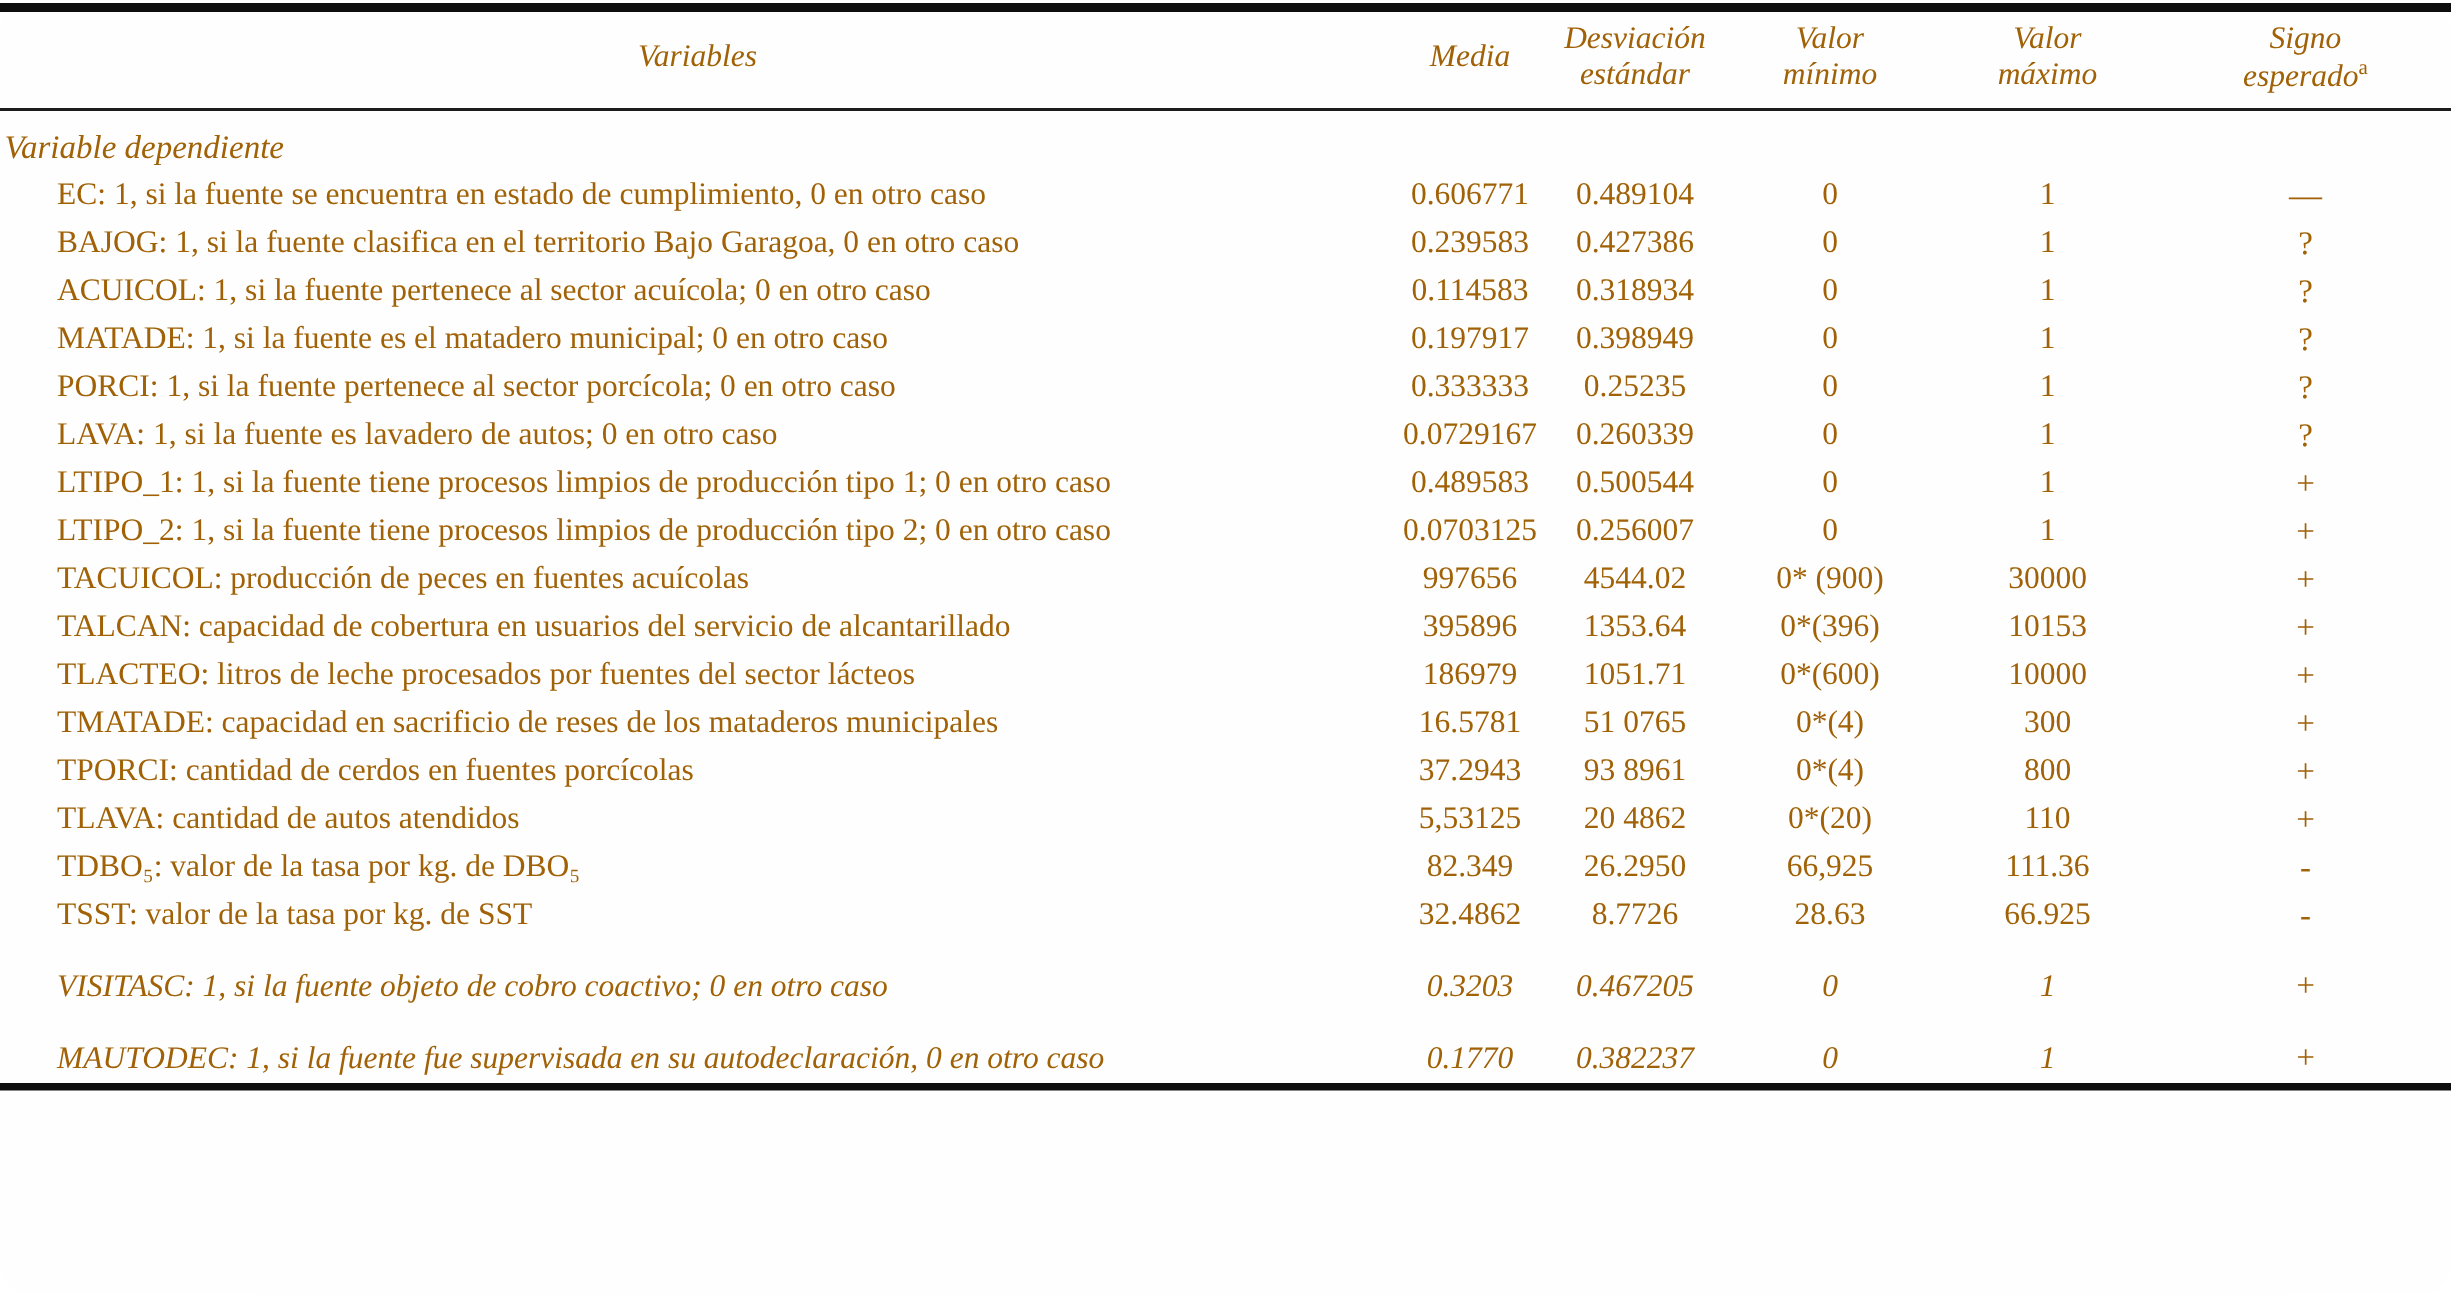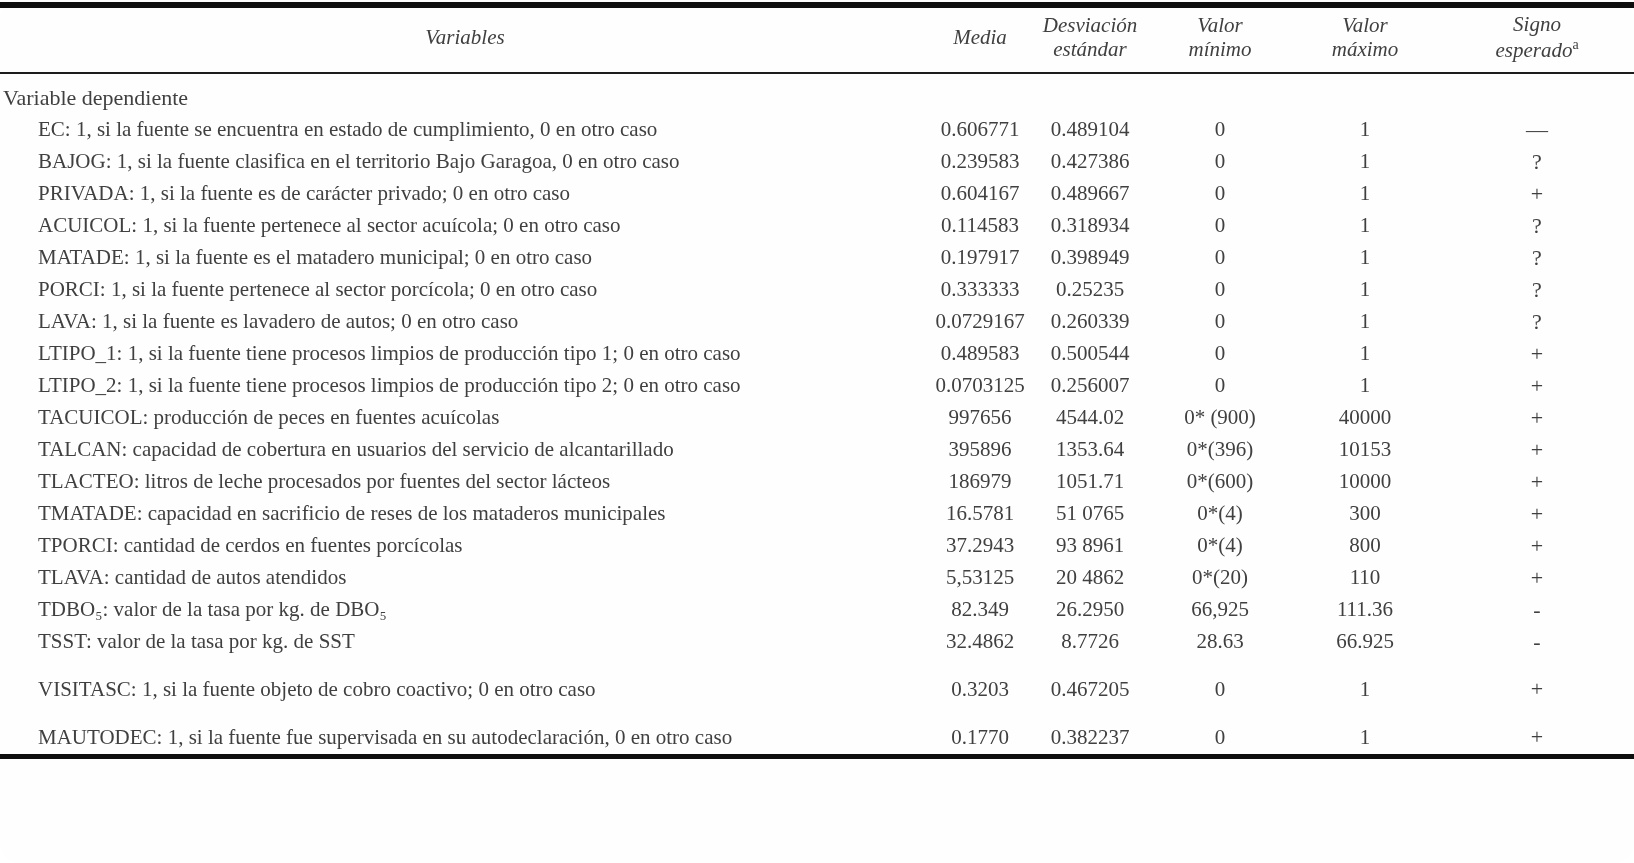--- a/index.html
+++ b/index.html
@@ -1,21 +1,21 @@
 <!DOCTYPE html>
 <html><head>
 <meta charset="utf-8">
 <style>
   html, body { margin: 0; padding: 0; background: #ffffff; }
   .page {
     width: 1634px;
     height: 863px;
     box-sizing: border-box;
     background: #fefefe;
-    color: #404040;
+    color: #a16207;
     font-family: "Liberation Serif", "DejaVu Serif", serif;
     padding-top: 2px;
     border-radius: 20px;
   }
   table.stats {
     width: 1634px;
     border-collapse: collapse;
     table-layout: fixed;
     border-top: 6px solid #0e0e0e;
     border-bottom: 5px solid #0e0e0e;
@@ -36,26 +36,27 @@
   td {
     font-size: 21px;
     line-height: 1.2;
     overflow: hidden;
     white-space: nowrap;
   }
   tr.row-var td { height: 30px; vertical-align: middle; }
   tr.row-section td {
     height: 36px;
     vertical-align: bottom;
+    font-style: italic;
     font-size: 22px;
     padding-left: 3px;
     padding-bottom: 3px;
   }
   tr.row-section.pregap td { height: 48px; }
-  tr.row-gap td { height: 43px; vertical-align: bottom; padding-bottom: 4px; }
+  tr.row-gap td { height: 43px; vertical-align: bottom; padding-bottom: 4px; font-style: italic; }
   td.c-var { padding-left: 38px; }
   td.c-num { text-align: center; }
   td.c-sign { text-align: center; font-size: 22px; }
 </style>
 </head>
 <body>
 
 <div class="page">
 <table class="stats">
   <colgroup>
@@ -94,28 +95,20 @@
     </tr>
     <tr class="row-var">
       <td class="c-var">BAJOG: 1, si la fuente clasifica en el territorio Bajo Garagoa, 0 en otro caso</td>
       <td class="c-num">0.239583</td>
       <td class="c-num">0.427386</td>
       <td class="c-num">0</td>
       <td class="c-num">1</td>
       <td class="c-sign">?</td>
     </tr>
     <tr class="row-var">
-      <td class="c-var">PRIVADA: 1, si la fuente es de carácter privado;  0 en otro caso</td>
-      <td class="c-num">0.604167</td>
-      <td class="c-num">0.489667</td>
-      <td class="c-num">0</td>
-      <td class="c-num">1</td>
-      <td class="c-sign">+</td>
-    </tr>
-    <tr class="row-var">
       <td class="c-var">ACUICOL: 1, si la fuente pertenece al sector acuícola; 0 en otro caso</td>
       <td class="c-num">0.114583</td>
       <td class="c-num">0.318934</td>
       <td class="c-num">0</td>
       <td class="c-num">1</td>
       <td class="c-sign">?</td>
     </tr>
     <tr class="row-var">
       <td class="c-var">MATADE: 1, si la fuente es el matadero municipal; 0 en otro caso</td>
       <td class="c-num">0.197917</td>
@@ -154,21 +147,21 @@
       <td class="c-num">0.256007</td>
       <td class="c-num">0</td>
       <td class="c-num">1</td>
       <td class="c-sign">+</td>
     </tr>
     <tr class="row-var">
       <td class="c-var">TACUICOL: producción de peces en fuentes acuícolas</td>
       <td class="c-num">997656</td>
       <td class="c-num">4544.02</td>
       <td class="c-num">0* (900)</td>
-      <td class="c-num">40000</td>
+      <td class="c-num">30000</td>
       <td class="c-sign">+</td>
     </tr>
     <tr class="row-var">
       <td class="c-var">TALCAN: capacidad de cobertura en usuarios del servicio de alcantarillado</td>
       <td class="c-num">395896</td>
       <td class="c-num">1353.64</td>
       <td class="c-num">0*(396)</td>
       <td class="c-num">10153</td>
       <td class="c-sign">+</td>
     </tr>

